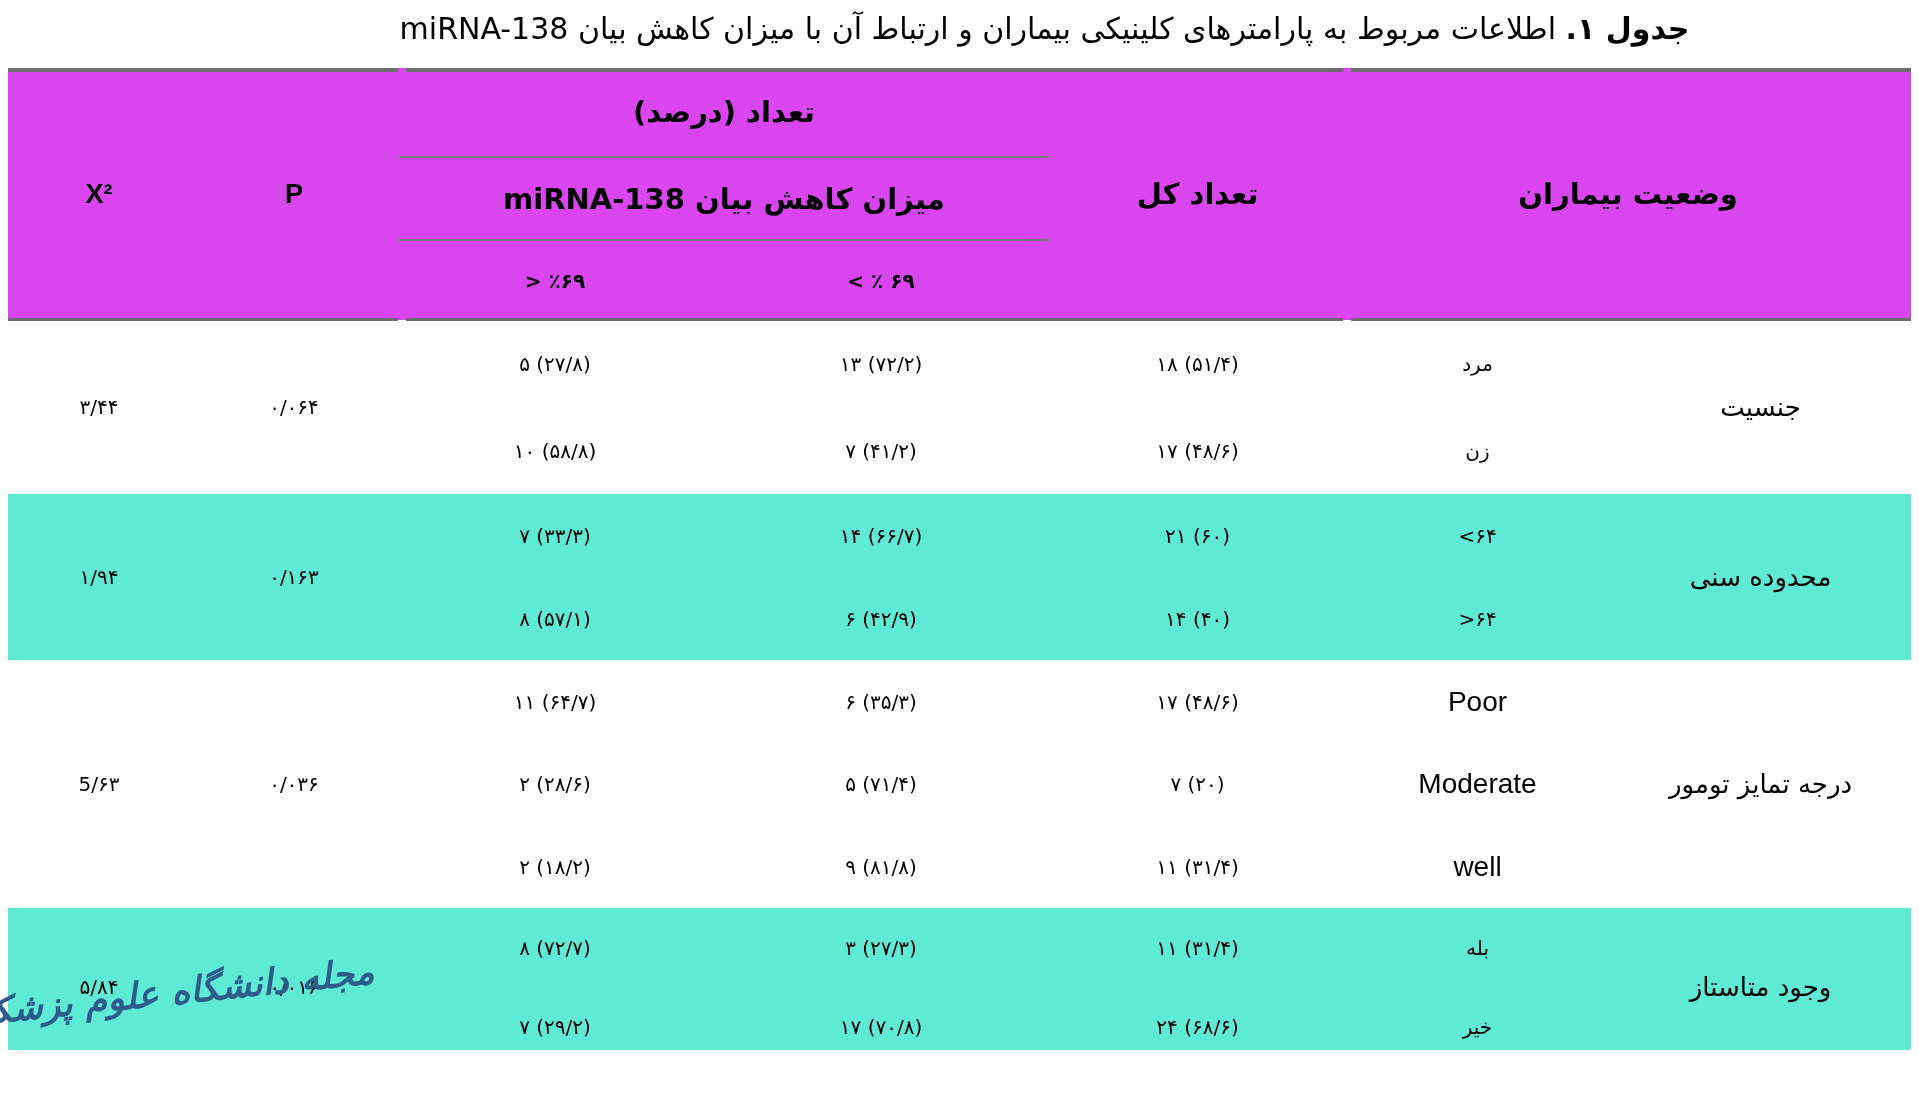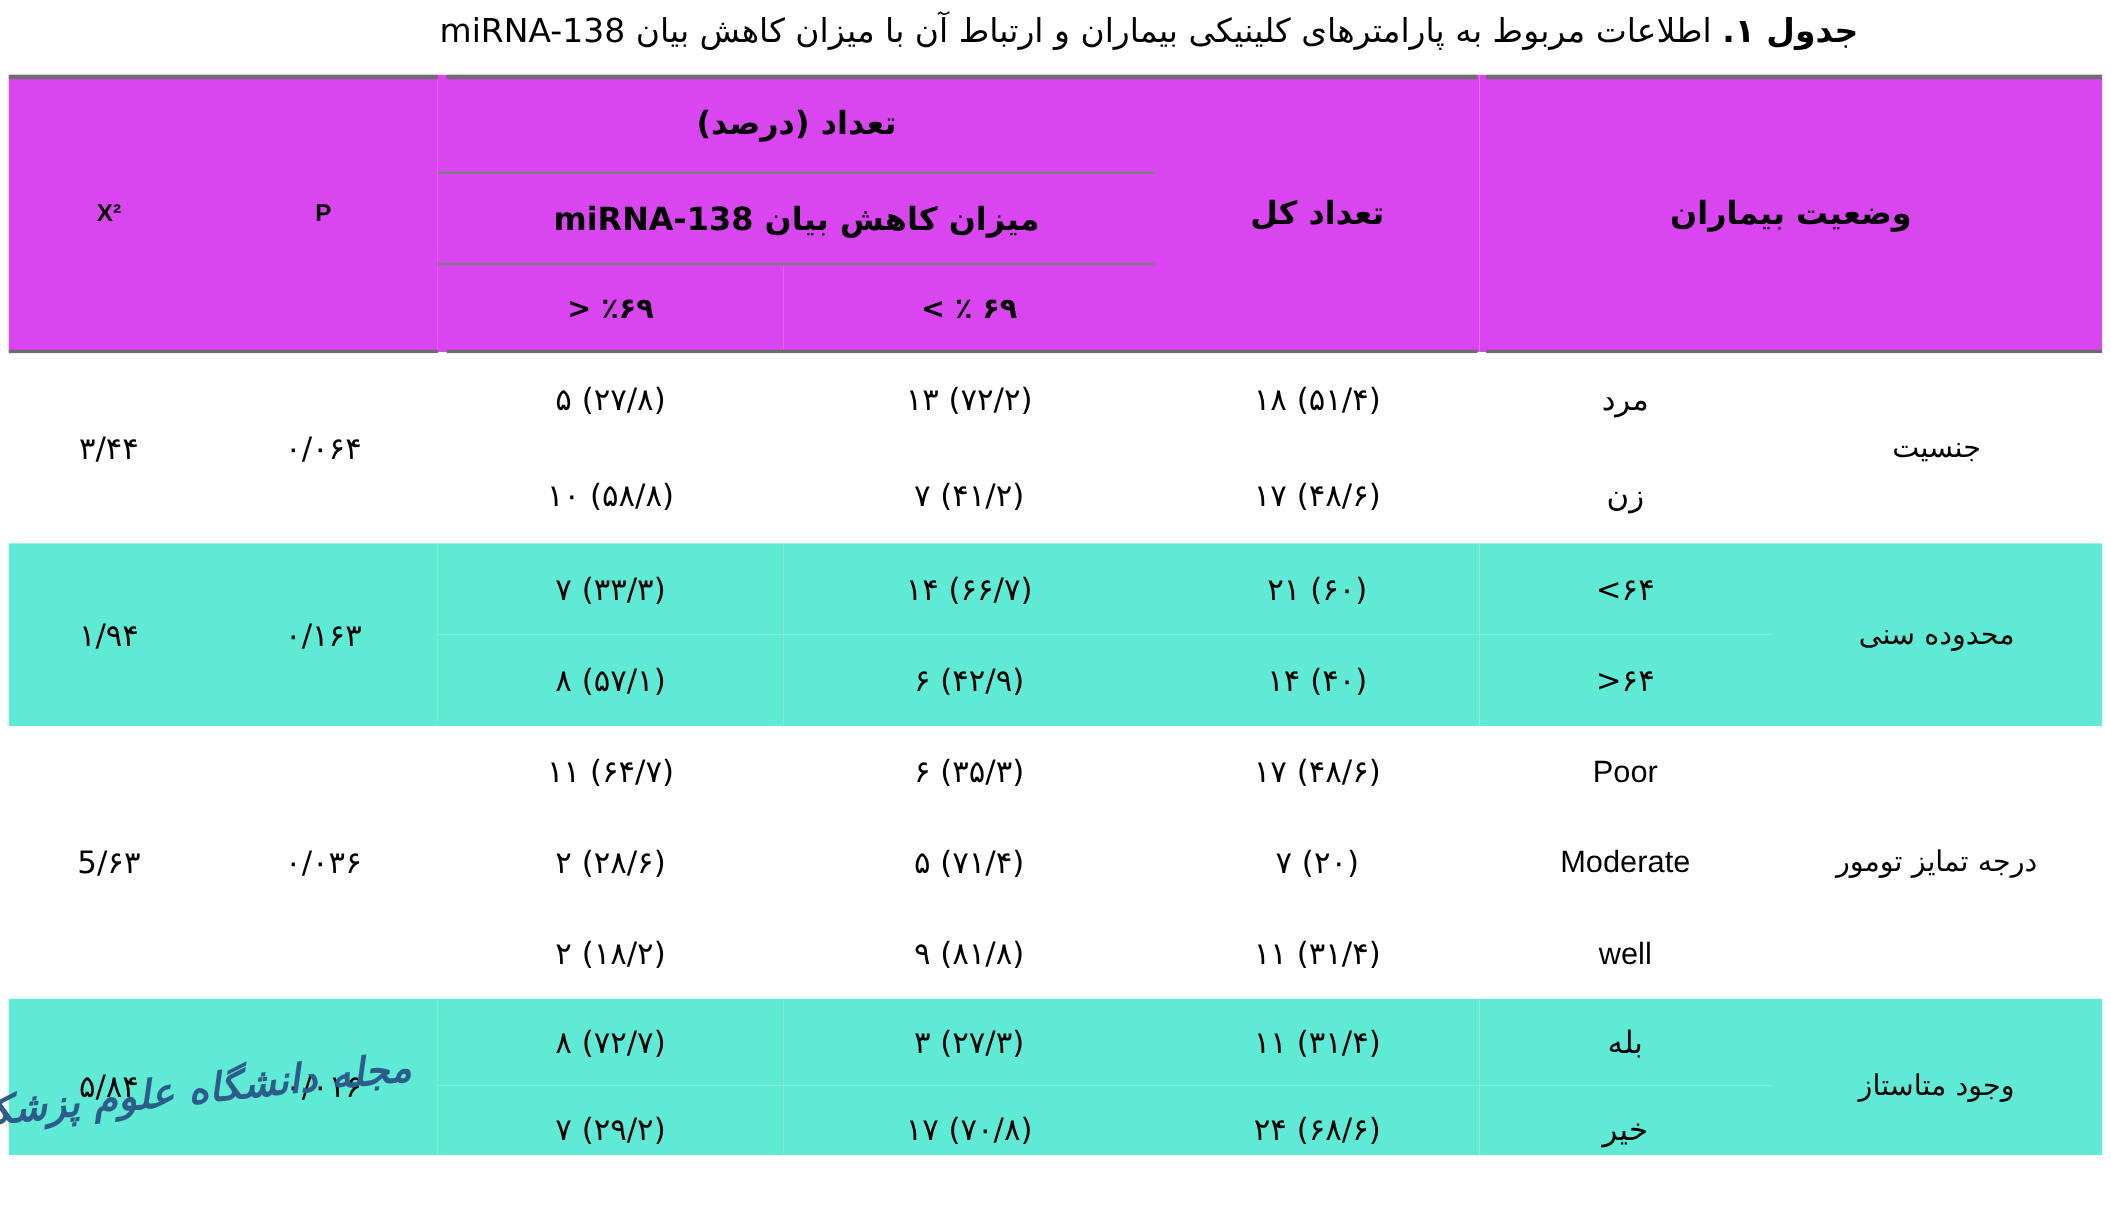--- a/index.html
+++ b/index.html
@@ -31,29 +31,29 @@
     direction:rtl;
     border-collapse:collapse;
     table-layout:fixed;
     width:1903px;
   }
   th,td{
     vertical-align:middle;
     text-align:center;
     padding:0;
     font-weight:normal;
-    font-size:28px;
+    font-size:20px;
   }
   thead th{background:#d946ef;font-weight:bold;}
   thead tr.h1{height:89px;}
   thead tr.h2{height:83px;}
   thead tr.h3{height:80px;}
   th.hbig{font-size:29px;}
-  th.hsub{font-size:26px;}
-  th.hlat{font-size:22px;font-family:"Liberation Sans","DejaVu Sans",sans-serif;}
+  th.hsub{font-size:20px;}
+  th.hlat{font-size:27px;font-family:"Liberation Sans","DejaVu Sans",sans-serif;}
   th.grp{border-bottom:2px solid #7d7d7d;}
   tbody tr.r87{height:87px;}
   tbody tr.r83{height:83px;}
   tbody tr.r82{height:82px;}
   tbody tr.r79{height:79px;}
   tbody tr.shade td{background:#5eead4;}
   td.num{direction:ltr;}
   td.lat{font-size:28px;direction:ltr;font-family:"Liberation Sans","DejaVu Sans",sans-serif;}
   td.cat{font-size:26px;}
   

